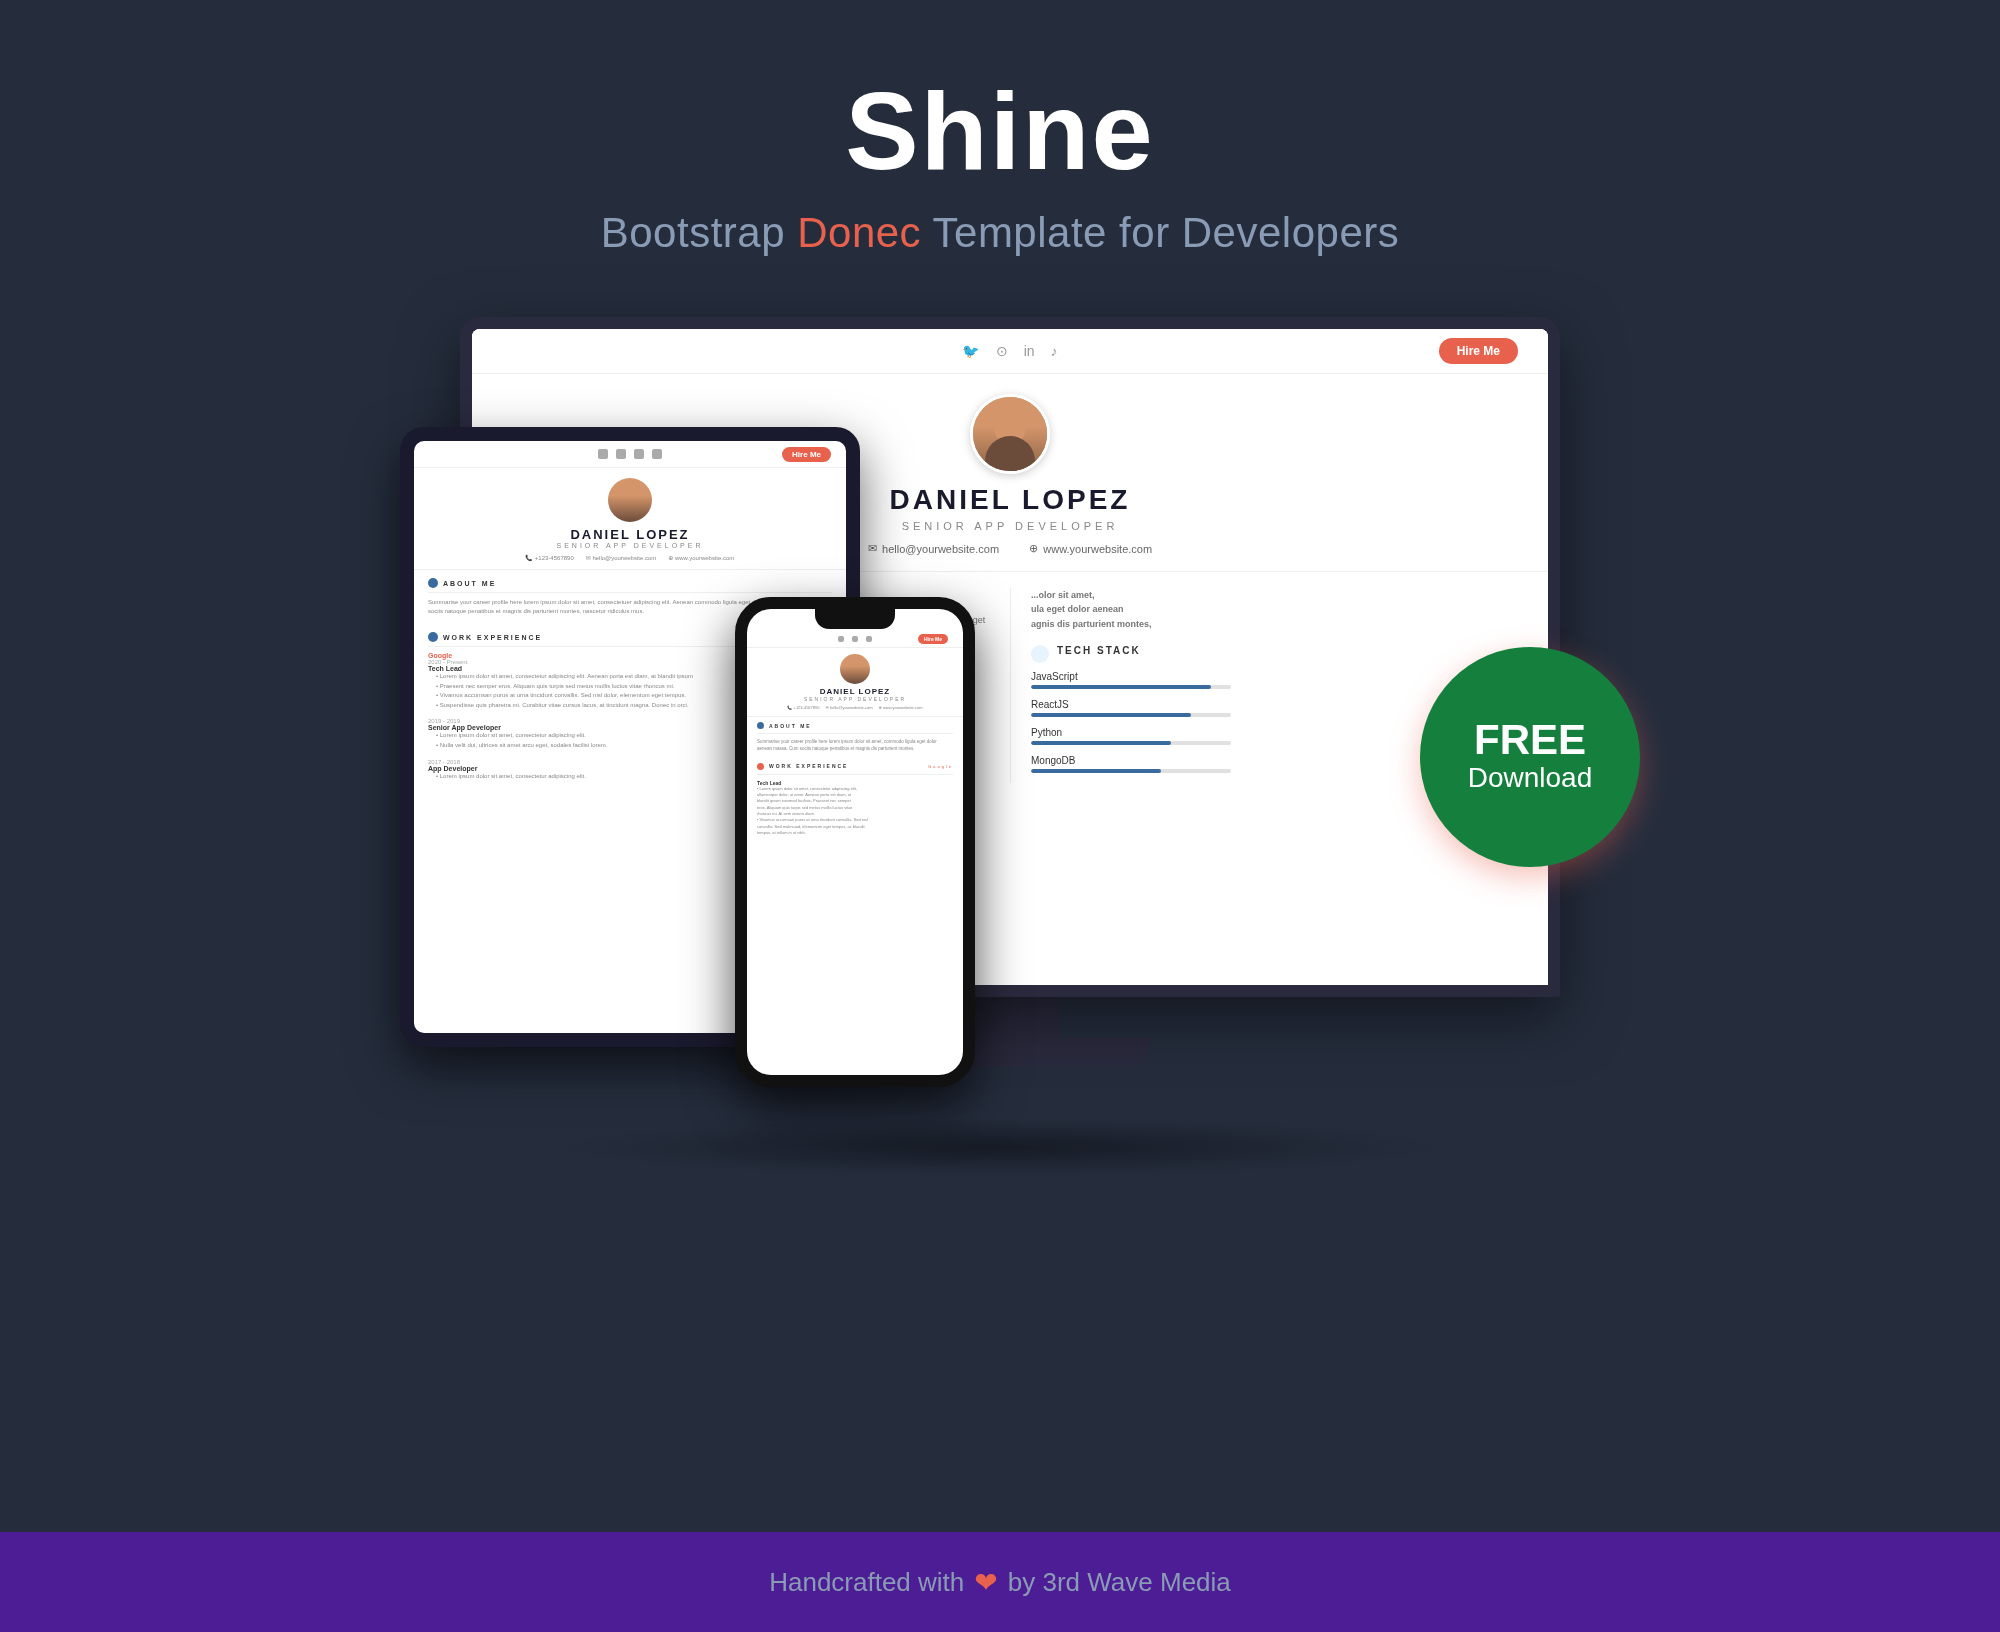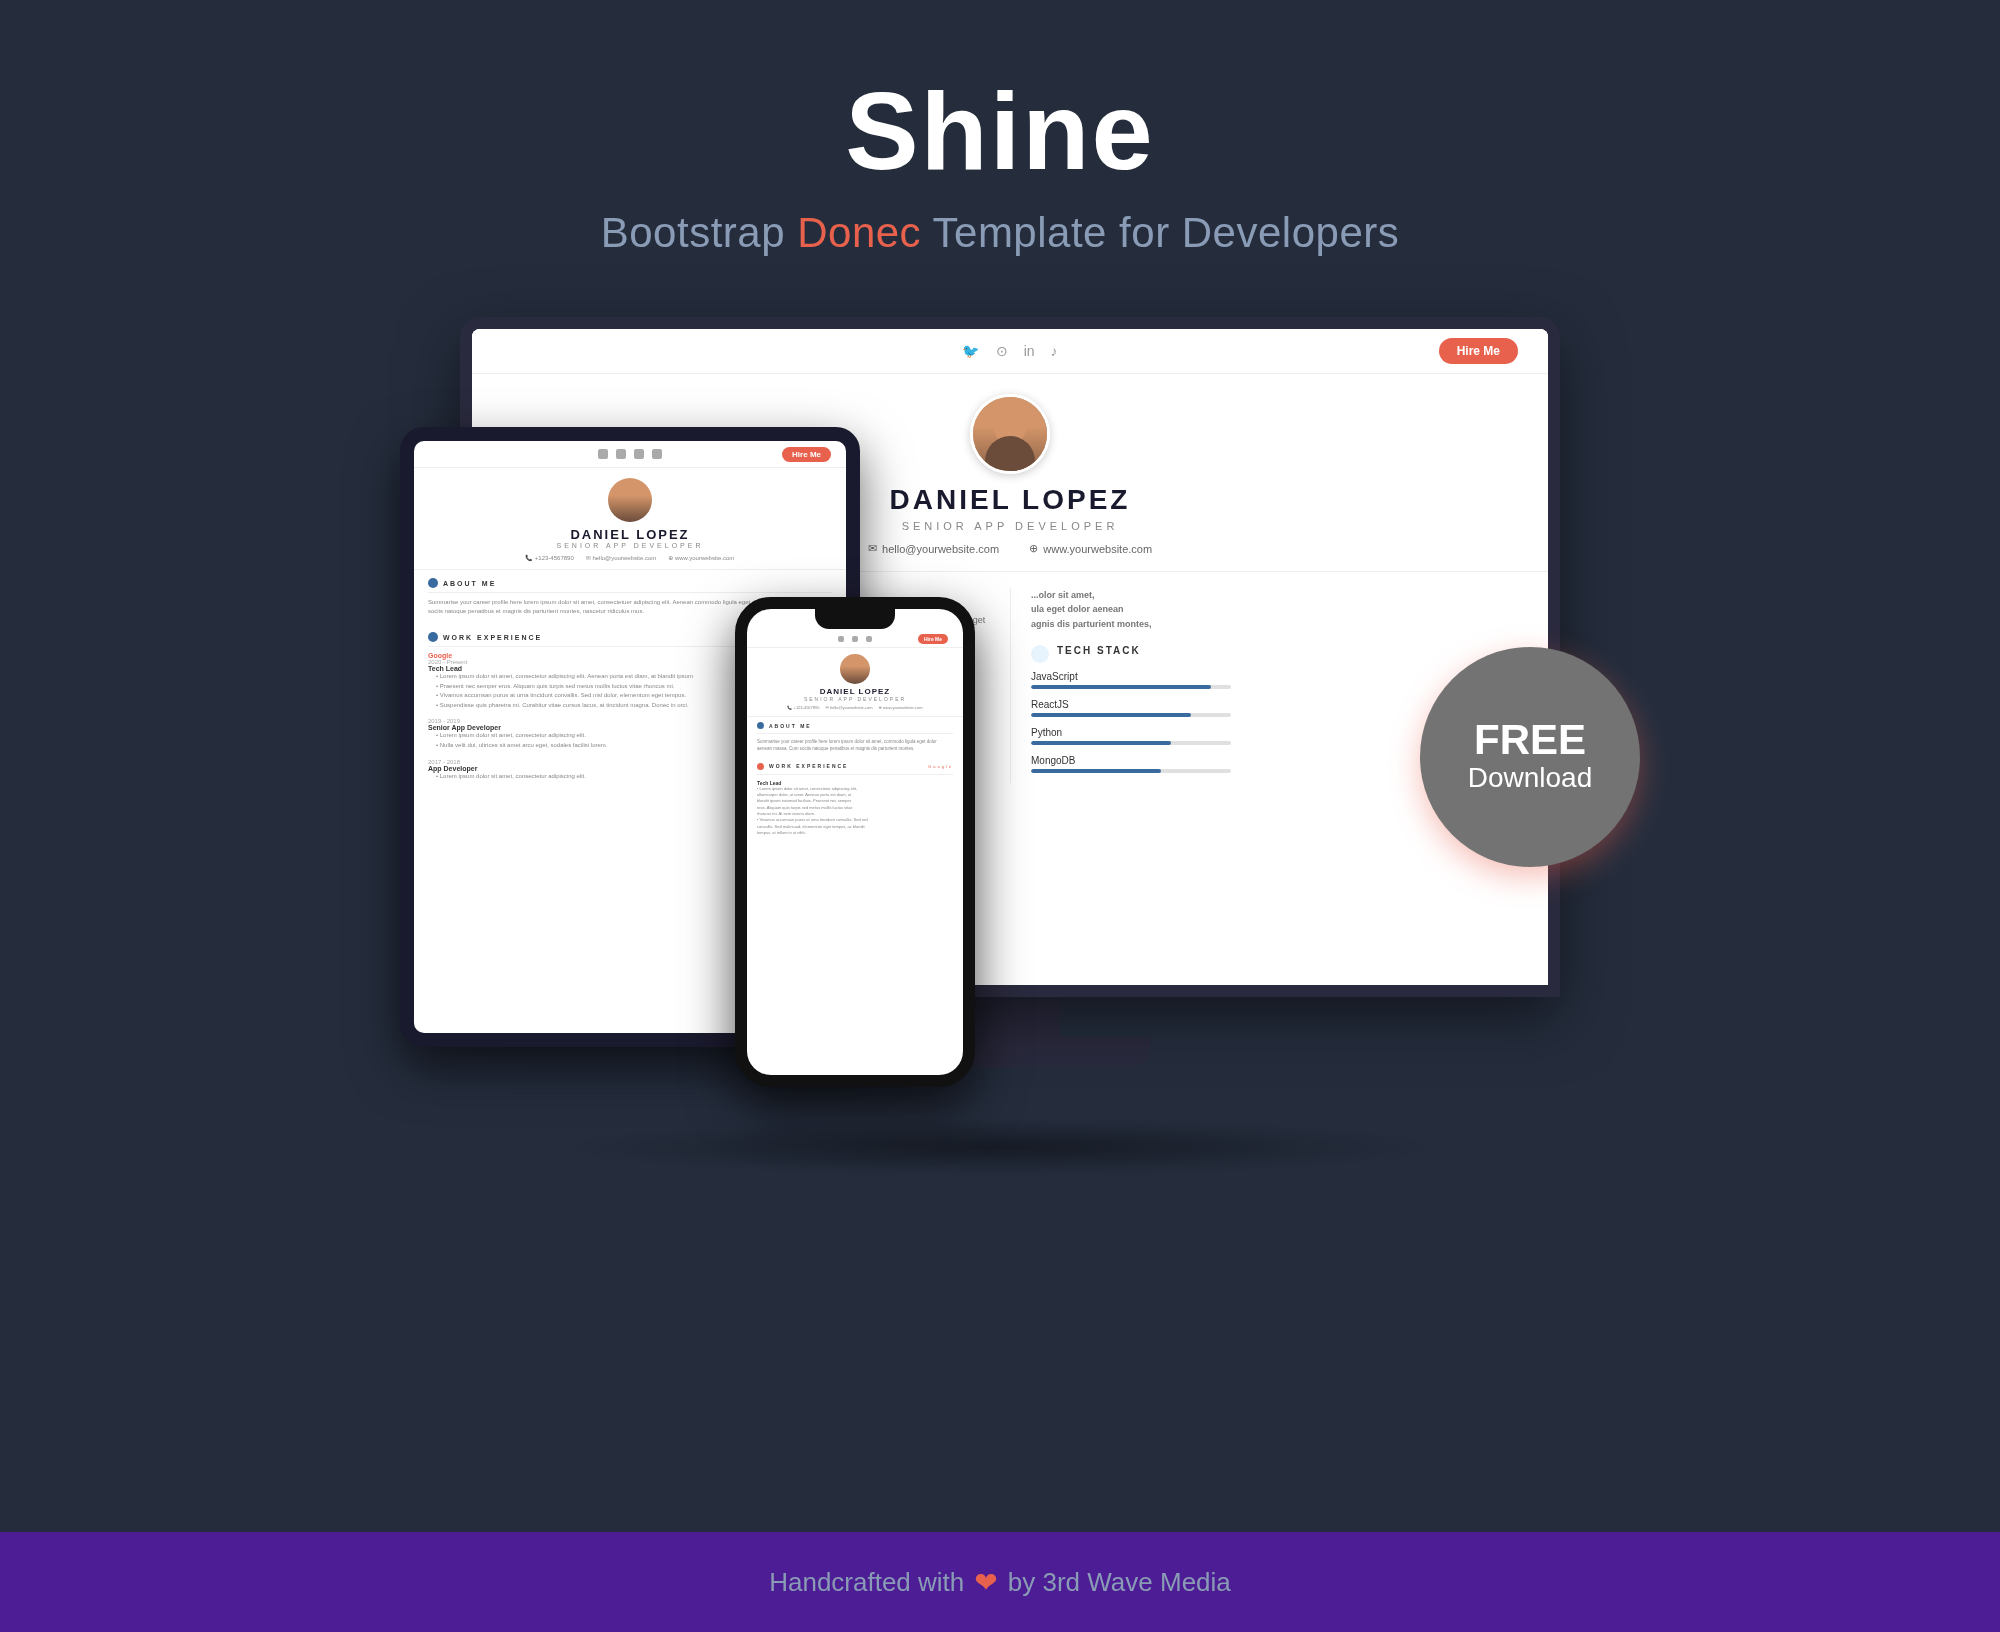--- a/index.html
+++ b/index.html
@@ -352,21 +352,21 @@
       overflow: hidden;
     }
 
     
     .free-badge {
       position: absolute;
       right: 60px;
       top: 340px;
       width: 220px;
       height: 220px;
-      background: #737373;
+      background: #15803d;
       border-radius: 50%;
       display: flex;
       flex-direction: column;
       justify-content: center;
       align-items: center;
       z-index: 30;
       box-shadow: 0 10px 30px rgba(232, 97, 77, 0.4);
       text-align: center;
     }
 

